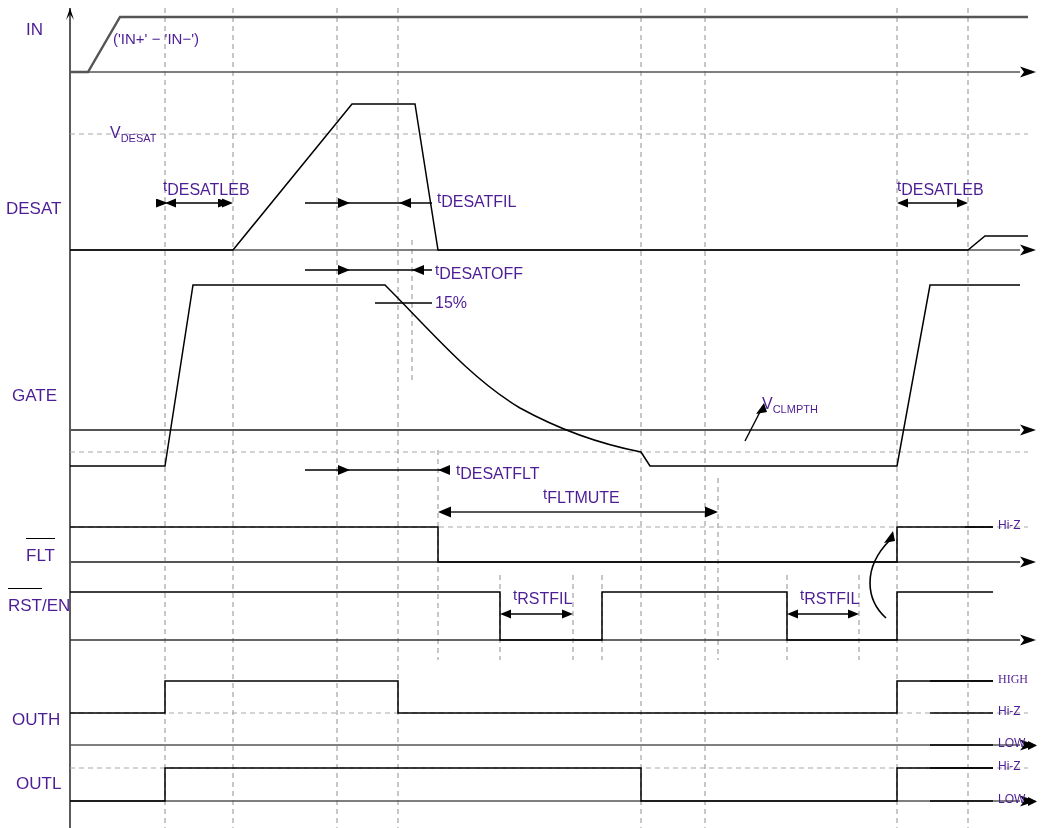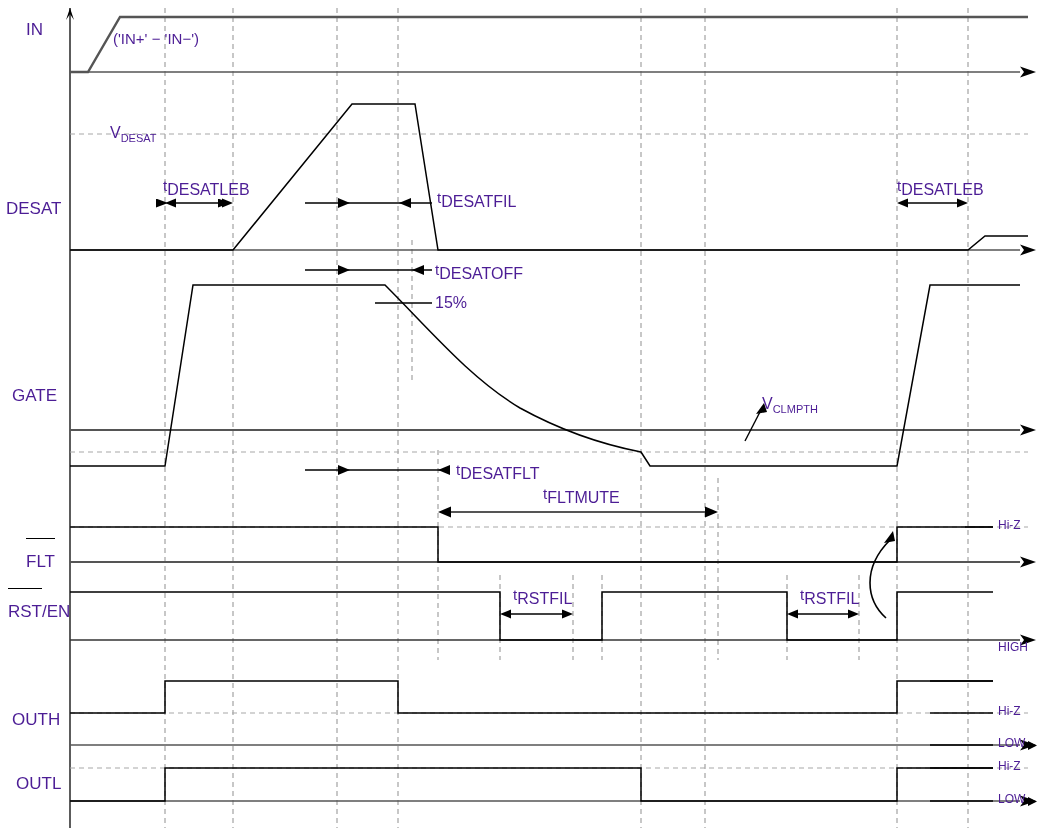--- a/index.html
+++ b/index.html
@@ -6,21 +6,21 @@
   body{font-family:"Liberation Sans", sans-serif;}
   #stage{position:relative;width:1041px;height:828px;background:#ffffff;overflow:hidden;}
   #stage svg{position:absolute;left:0;top:0;}
   .lbl{position:absolute;font-family:"Liberation Sans",sans-serif;color:#4c1d95;white-space:nowrap;}
   .siglbl{font-size:17px;}
   .tlbl{font-size:15px;}
   .tlbl sub{font-size:16px;}
   .vlbl{font-size:16px;}
   .vlbl sub{font-size:11px;}
   .rlbl{font-size:12px;}
-  .ovl{border-top:1.4px solid #000;display:inline-block;line-height:1.05;padding-top:14px;}
+  .ovl{border-top:1.4px solid #000;display:inline-block;line-height:1.05;padding-top:8px;}
 </style>
 </head>
 <body>
 
 <div id="stage">
 
 <svg width="1041" height="828">
   <defs>
     <marker id="ah" markerWidth="9" markerHeight="9" refX="8" refY="3" orient="auto" markerUnits="strokeWidth">
       <path d="M0,0 L8,3 L0,6 z" fill="#000"></path>
@@ -193,21 +193,21 @@
 
 <div class="lbl tlbl" style="left:543px;top:485px;"><span>t</span><sub>FLTMUTE</sub></div>
 
 <div class="lbl tlbl" style="left:513px;top:586px;"><span>t</span><sub>RSTFIL</sub></div>
 
 <div class="lbl tlbl" style="left:800px;top:586px;"><span>t</span><sub>RSTFIL</sub></div>
 
 <div class="lbl tlbl" style="left:897px;top:177px;"><span>t</span><sub>DESATLEB</sub></div>
 
 <div class="lbl rlbl" style="left:998px;top:518px;">Hi-Z</div>
-<div class="lbl rlbl" style="left:998px;top:640px;">HIGH</div>
+<div class="lbl rlbl" style="left:998px;top:672px;font-family:Liberation Serif, serif;">HIGH</div>
 <div class="lbl rlbl" style="left:998px;top:704px;">Hi-Z</div>
 <div class="lbl rlbl" style="left:998px;top:736px;">LOW</div>
 <div class="lbl rlbl" style="left:998px;top:759px;">Hi-Z</div>
 <div class="lbl rlbl" style="left:998px;top:792px;">LOW</div>
 
 <svg width="20" height="16" style="position:absolute;left:1028px;top:740px;">
       <path d="M0,1 L9,5.5 L0,10 Z" fill="#000"></path>
     </svg>
 <svg width="20" height="16" style="position:absolute;left:1028px;top:796px;">
       <path d="M0,1 L9,5.5 L0,10 Z" fill="#000"></path>

